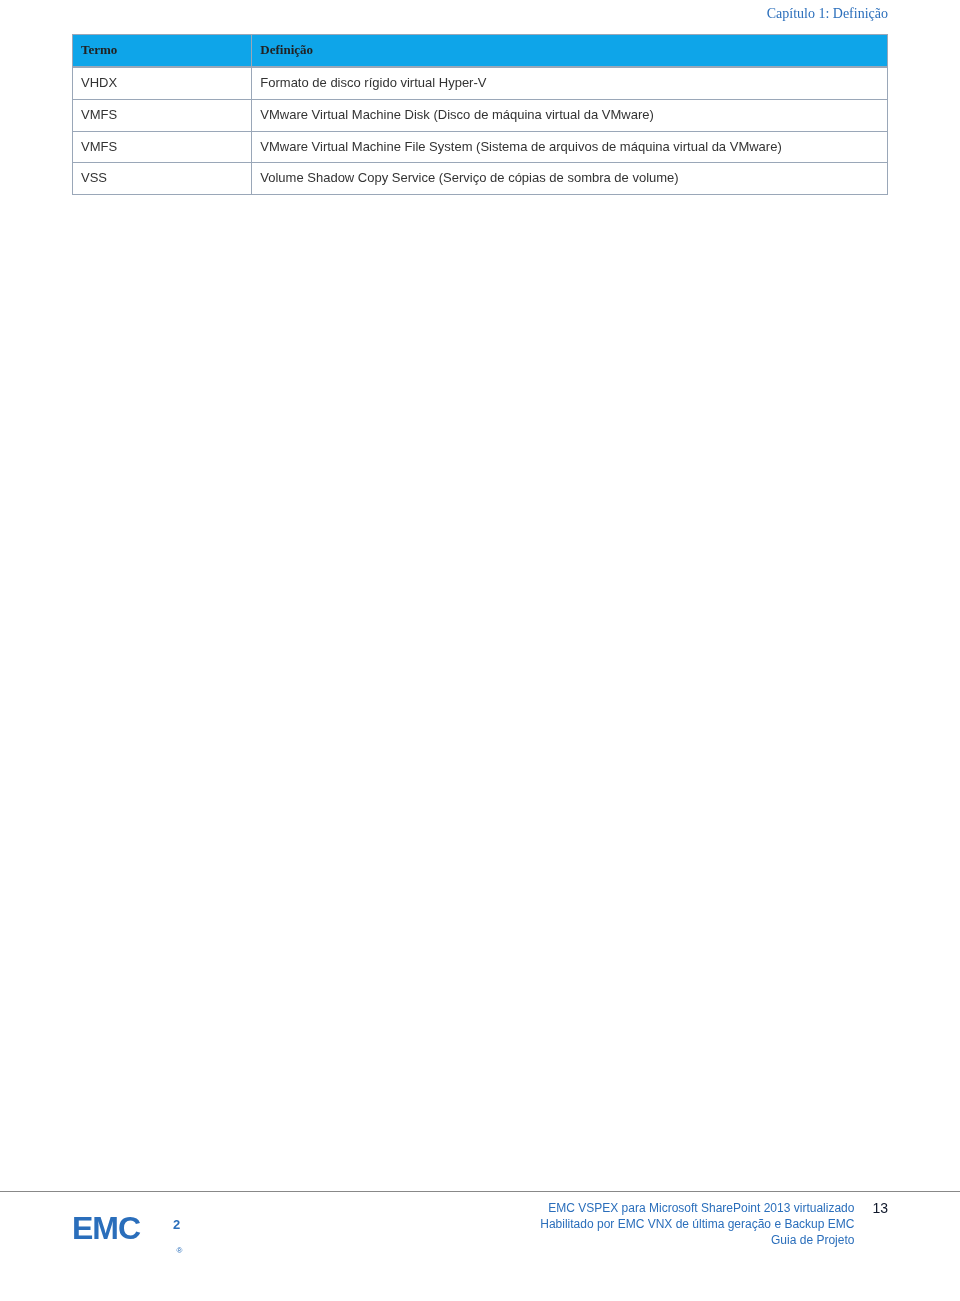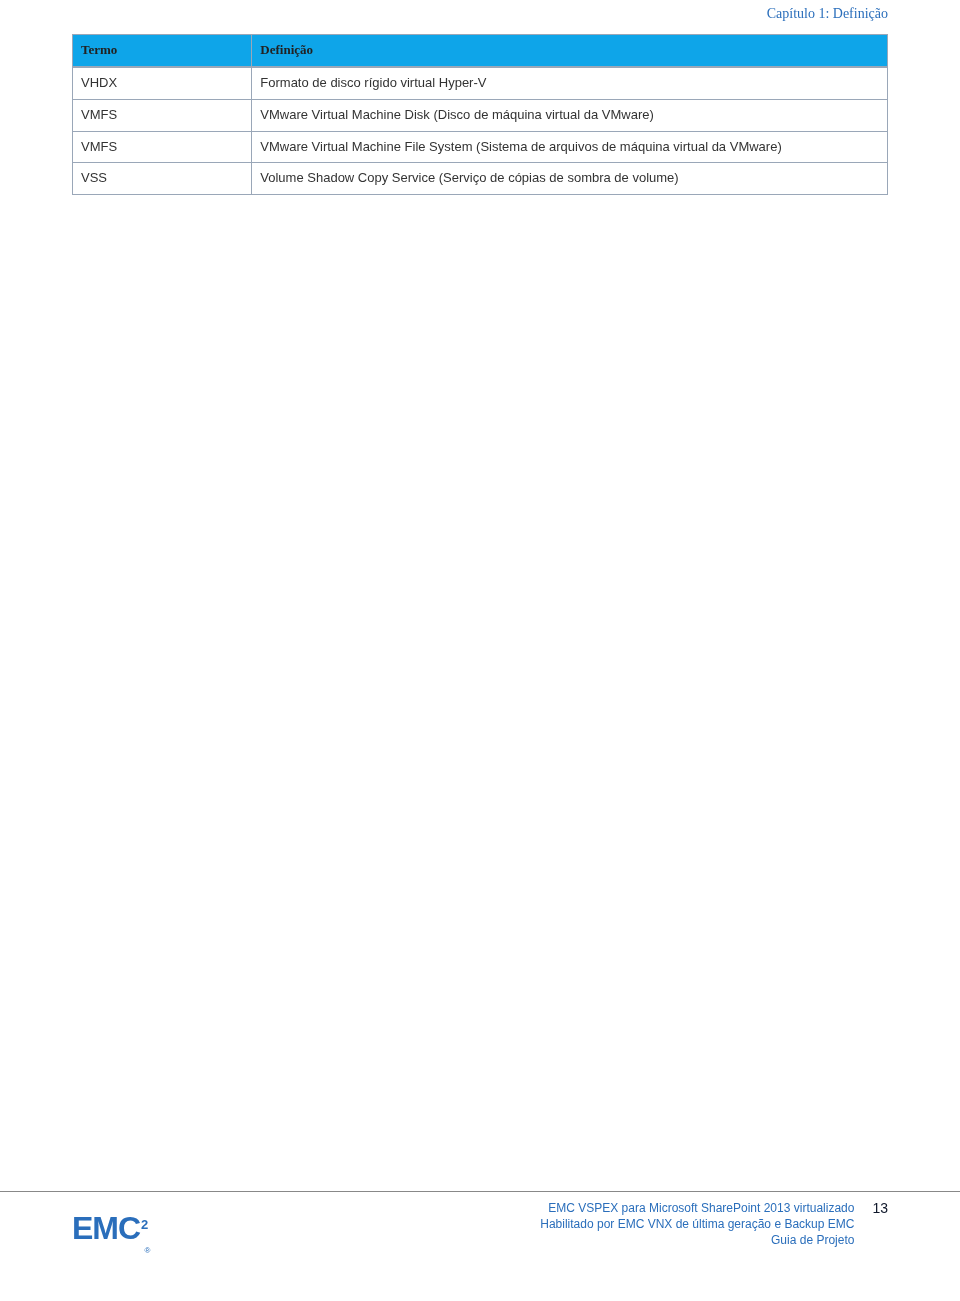--- a/index.html
+++ b/index.html
@@ -69,20 +69,21 @@
     .emc-logo {
       display: flex;
       align-items: baseline;
       color: #2a6ebb;
       font-family: Arial, Helvetica, sans-serif;
       font-weight: 700;
       font-size: 32px;
       letter-spacing: -1px;
       position: relative;
       margin-top: 10px;
+      gap: 32px;
     }
     .emc-logo .sup {
       font-size: 13px;
       vertical-align: super;
       position: relative;
       top: -10px;
       margin-left: 1px;
     }
     .emc-logo .reg {
       position: absolute;

